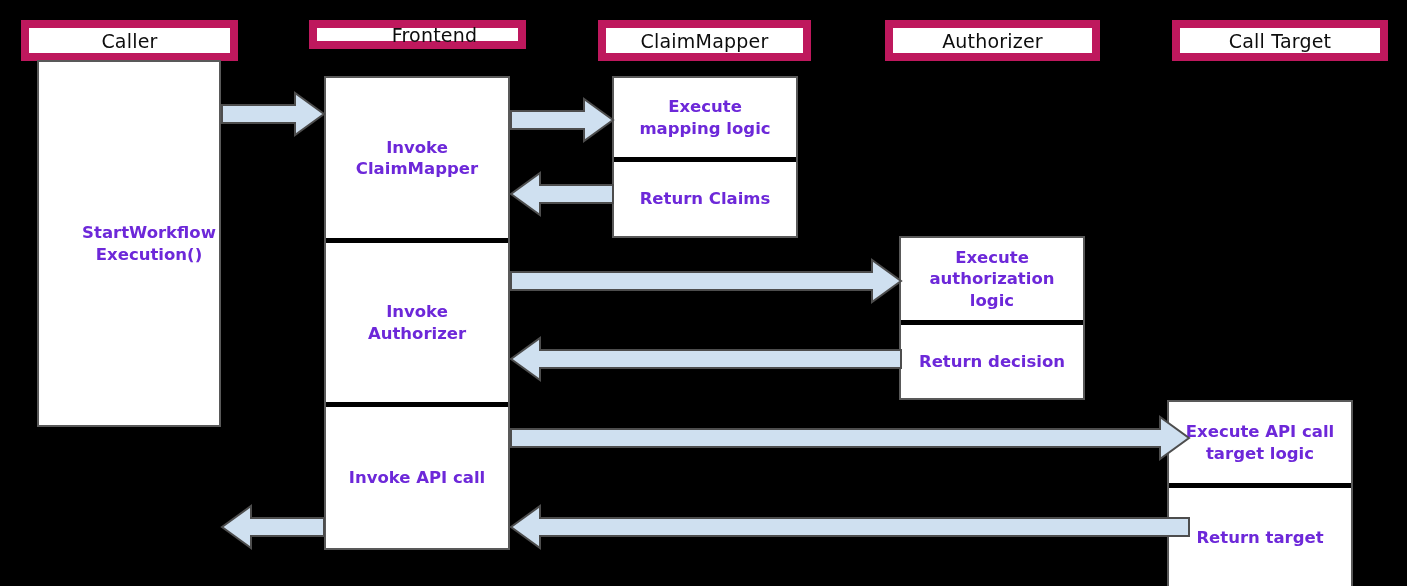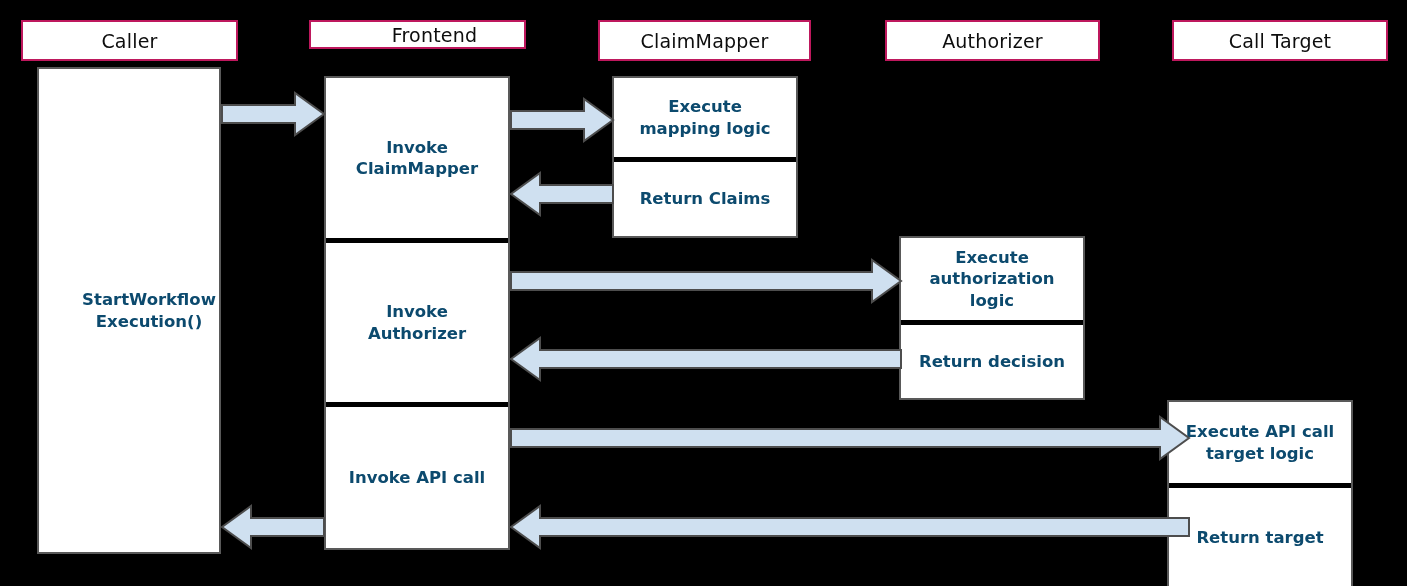--- a/index.html
+++ b/index.html
@@ -15,21 +15,21 @@
     width: 1407px;
     height: 586px;
     background: #000000;
     overflow: hidden;
   }
 
   
   .lifeline-head {
     position: absolute;
     background: #ffffff;
-    border: 2px solid #be185d;
+    border: 8px solid #be185d;
     box-sizing: border-box;
     display: flex;
     align-items: center;
     justify-content: center;
     color: #0d0d0d;
     font-family: "DejaVu Sans", sans-serif;
     font-size: 19px;
     font-weight: 400;
     letter-spacing: 0.2px;
     white-space: nowrap;
@@ -43,21 +43,21 @@
     box-sizing: border-box;
     display: flex;
     flex-direction: column;
   }
   .seg {
     flex: 1 1 auto;
     display: flex;
     align-items: center;
     justify-content: center;
     text-align: center;
-    color: #0c4a6e;
+    color: #6d28d9;
     font-family: "DejaVu Sans", sans-serif;
     font-size: 16.5px;
     font-weight: bold;
     line-height: 1.28;
     padding: 0 6px;
     box-sizing: border-box;
   }
   .seg + .seg {
     border-top: 5px solid #000000;
   }
@@ -96,21 +96,21 @@
   </div>
 
   <div class="lifeline-head" style="left:885px; top:20px; width:215px; height:41px;">
     <span>Authorizer</span>
   </div>
 
   <div class="lifeline-head" style="left:1172px; top:20px; width:216px; height:41px;">
     <span>Call Target</span>
   </div>
 
-  <div class="activation" style="left:37px; top:67px; width:184px; height:487px;padding-left:40px;">
+  <div class="activation" style="left:37px; top:60px; width:184px; height:367px;padding-left:40px;">
     <div class="seg" style="white-space:pre-line;">StartWorkflow
 Execution()</div>
   </div>
 
   <div class="activation" style="left:324px; top:76px; width:186px; height:474px;">
     <div class="seg" style="height:160px; flex:0 0 160px; white-space:pre-line;">Invoke
 ClaimMapper</div>
     <div class="seg" style="height:164px; flex:0 0 164px; white-space:pre-line;">Invoke
 Authorizer</div>
     <div class="seg" style="flex:1 1 auto; white-space:pre-line;">Invoke API call</div>

